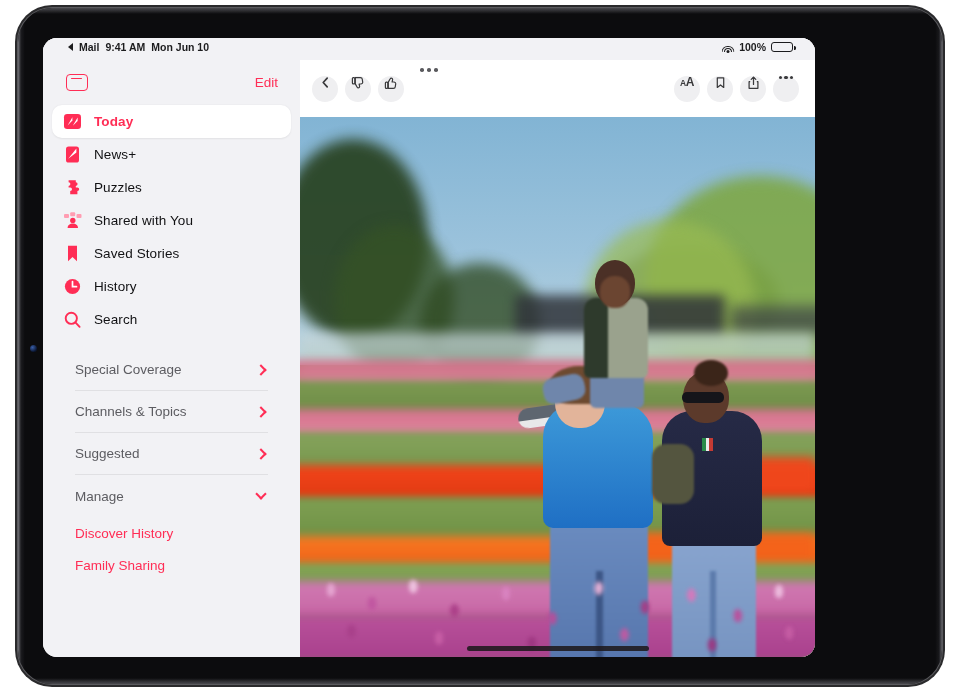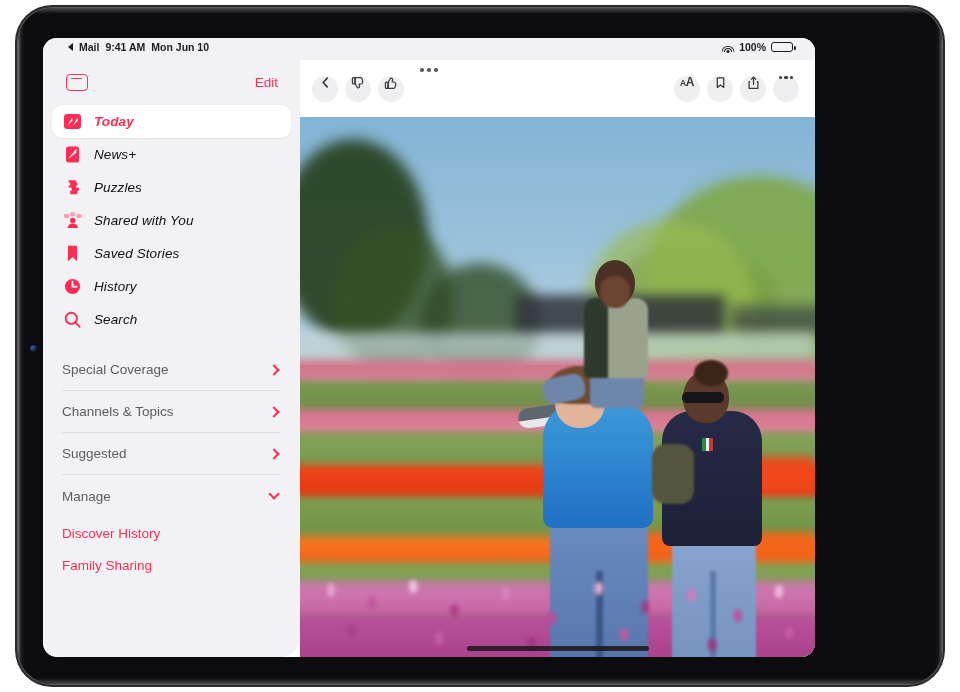--- a/index.html
+++ b/index.html
@@ -98,21 +98,20 @@
     z-index: 29; gap: 3.5px;
   }
   #multitask span { width: 3.5px; height: 3.5px; border-radius: 50%; background: #5a5a5e; }
 
   
   #sidebar {
     position: absolute; left: 0; top: 0; width: 257px; height: 100%;
     background: #f2f2f5;
     z-index: 20;
     padding-top: 22px;
-    border-radius: 20px;
   }
   #sidebar-head {
     height: 45px; display: flex; align-items: center;
     justify-content: space-between; padding: 0 22px 0 23px;
   }
   #sidebar-toggle {
     width: 22px; height: 17px; border: 1.9px solid #ff2d55;
     border-radius: 4px; position: relative; cursor: pointer;
   }
   #sidebar-toggle::after {
@@ -126,25 +125,25 @@
   .nav-list { padding: 0 9px; }
   .nav-row {
     height: 33px; display: flex; align-items: center; gap: 11px;
     padding: 0 10px; border-radius: 10px; cursor: pointer;
   }
   .nav-row.selected { background: #ffffff; box-shadow: 0 .5px 2px rgba(0,0,0,.07); }
   .nav-row .ico {
     width: 21px; height: 21px; flex: 0 0 21px;
     display: flex; align-items: center; justify-content: center;
   }
-  .nav-row .lbl { font-size: 13.5px; color: #111113; letter-spacing: .1px; font-style: italic; }
+  .nav-row .lbl { font-size: 13.5px; color: #111113; letter-spacing: .1px; }
   .nav-row.selected .lbl { color: #ff2d55; font-weight: 600; }
 
   
-  #groups { margin-top: 13px; padding: 0 19px; }
+  #groups { margin-top: 13px; padding: 0 32px; }
   .grp-row {
     height: 42px; display: flex; align-items: center;
     justify-content: space-between; cursor: pointer;
     border-bottom: 1px solid #e0e0e3;
   }
   .grp-row .glbl { font-size: 13.5px; color: #5c5c61; }
   .chev {
     width: 8px; height: 8px; border-right: 2px solid #ff2d55;
     border-bottom: 2px solid #ff2d55; transform: rotate(-45deg);
     margin-right: 3px;

